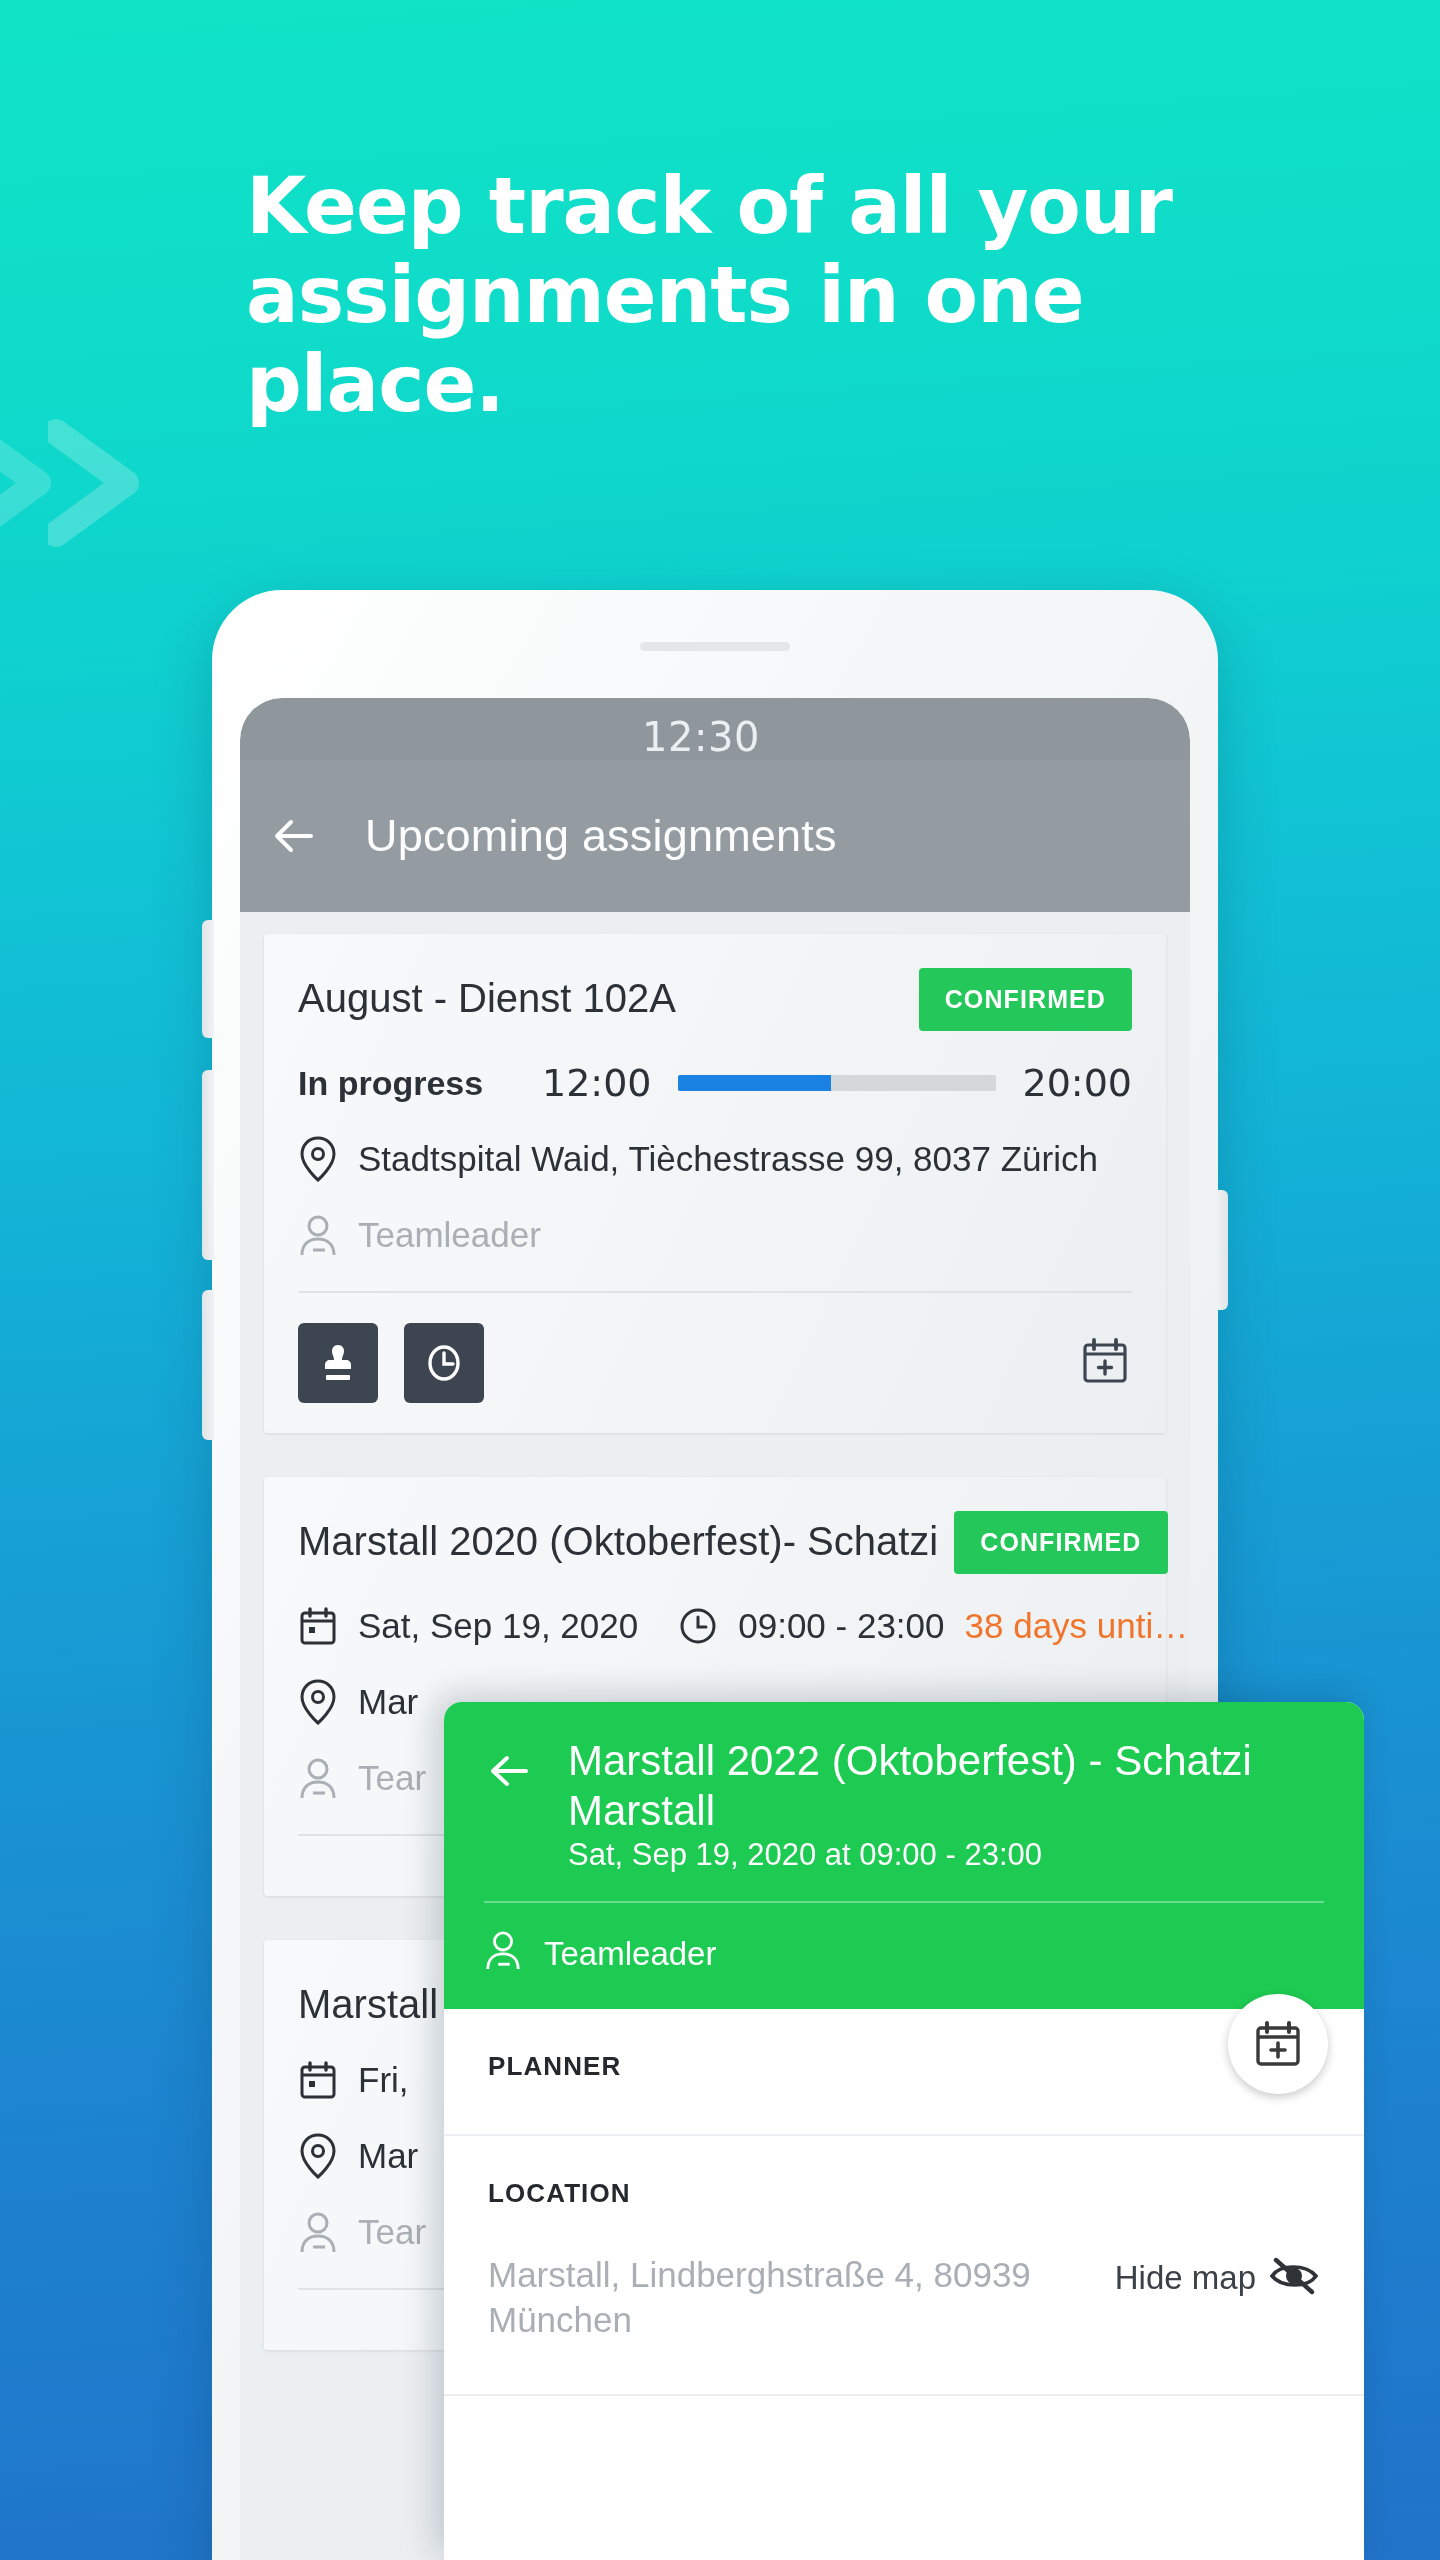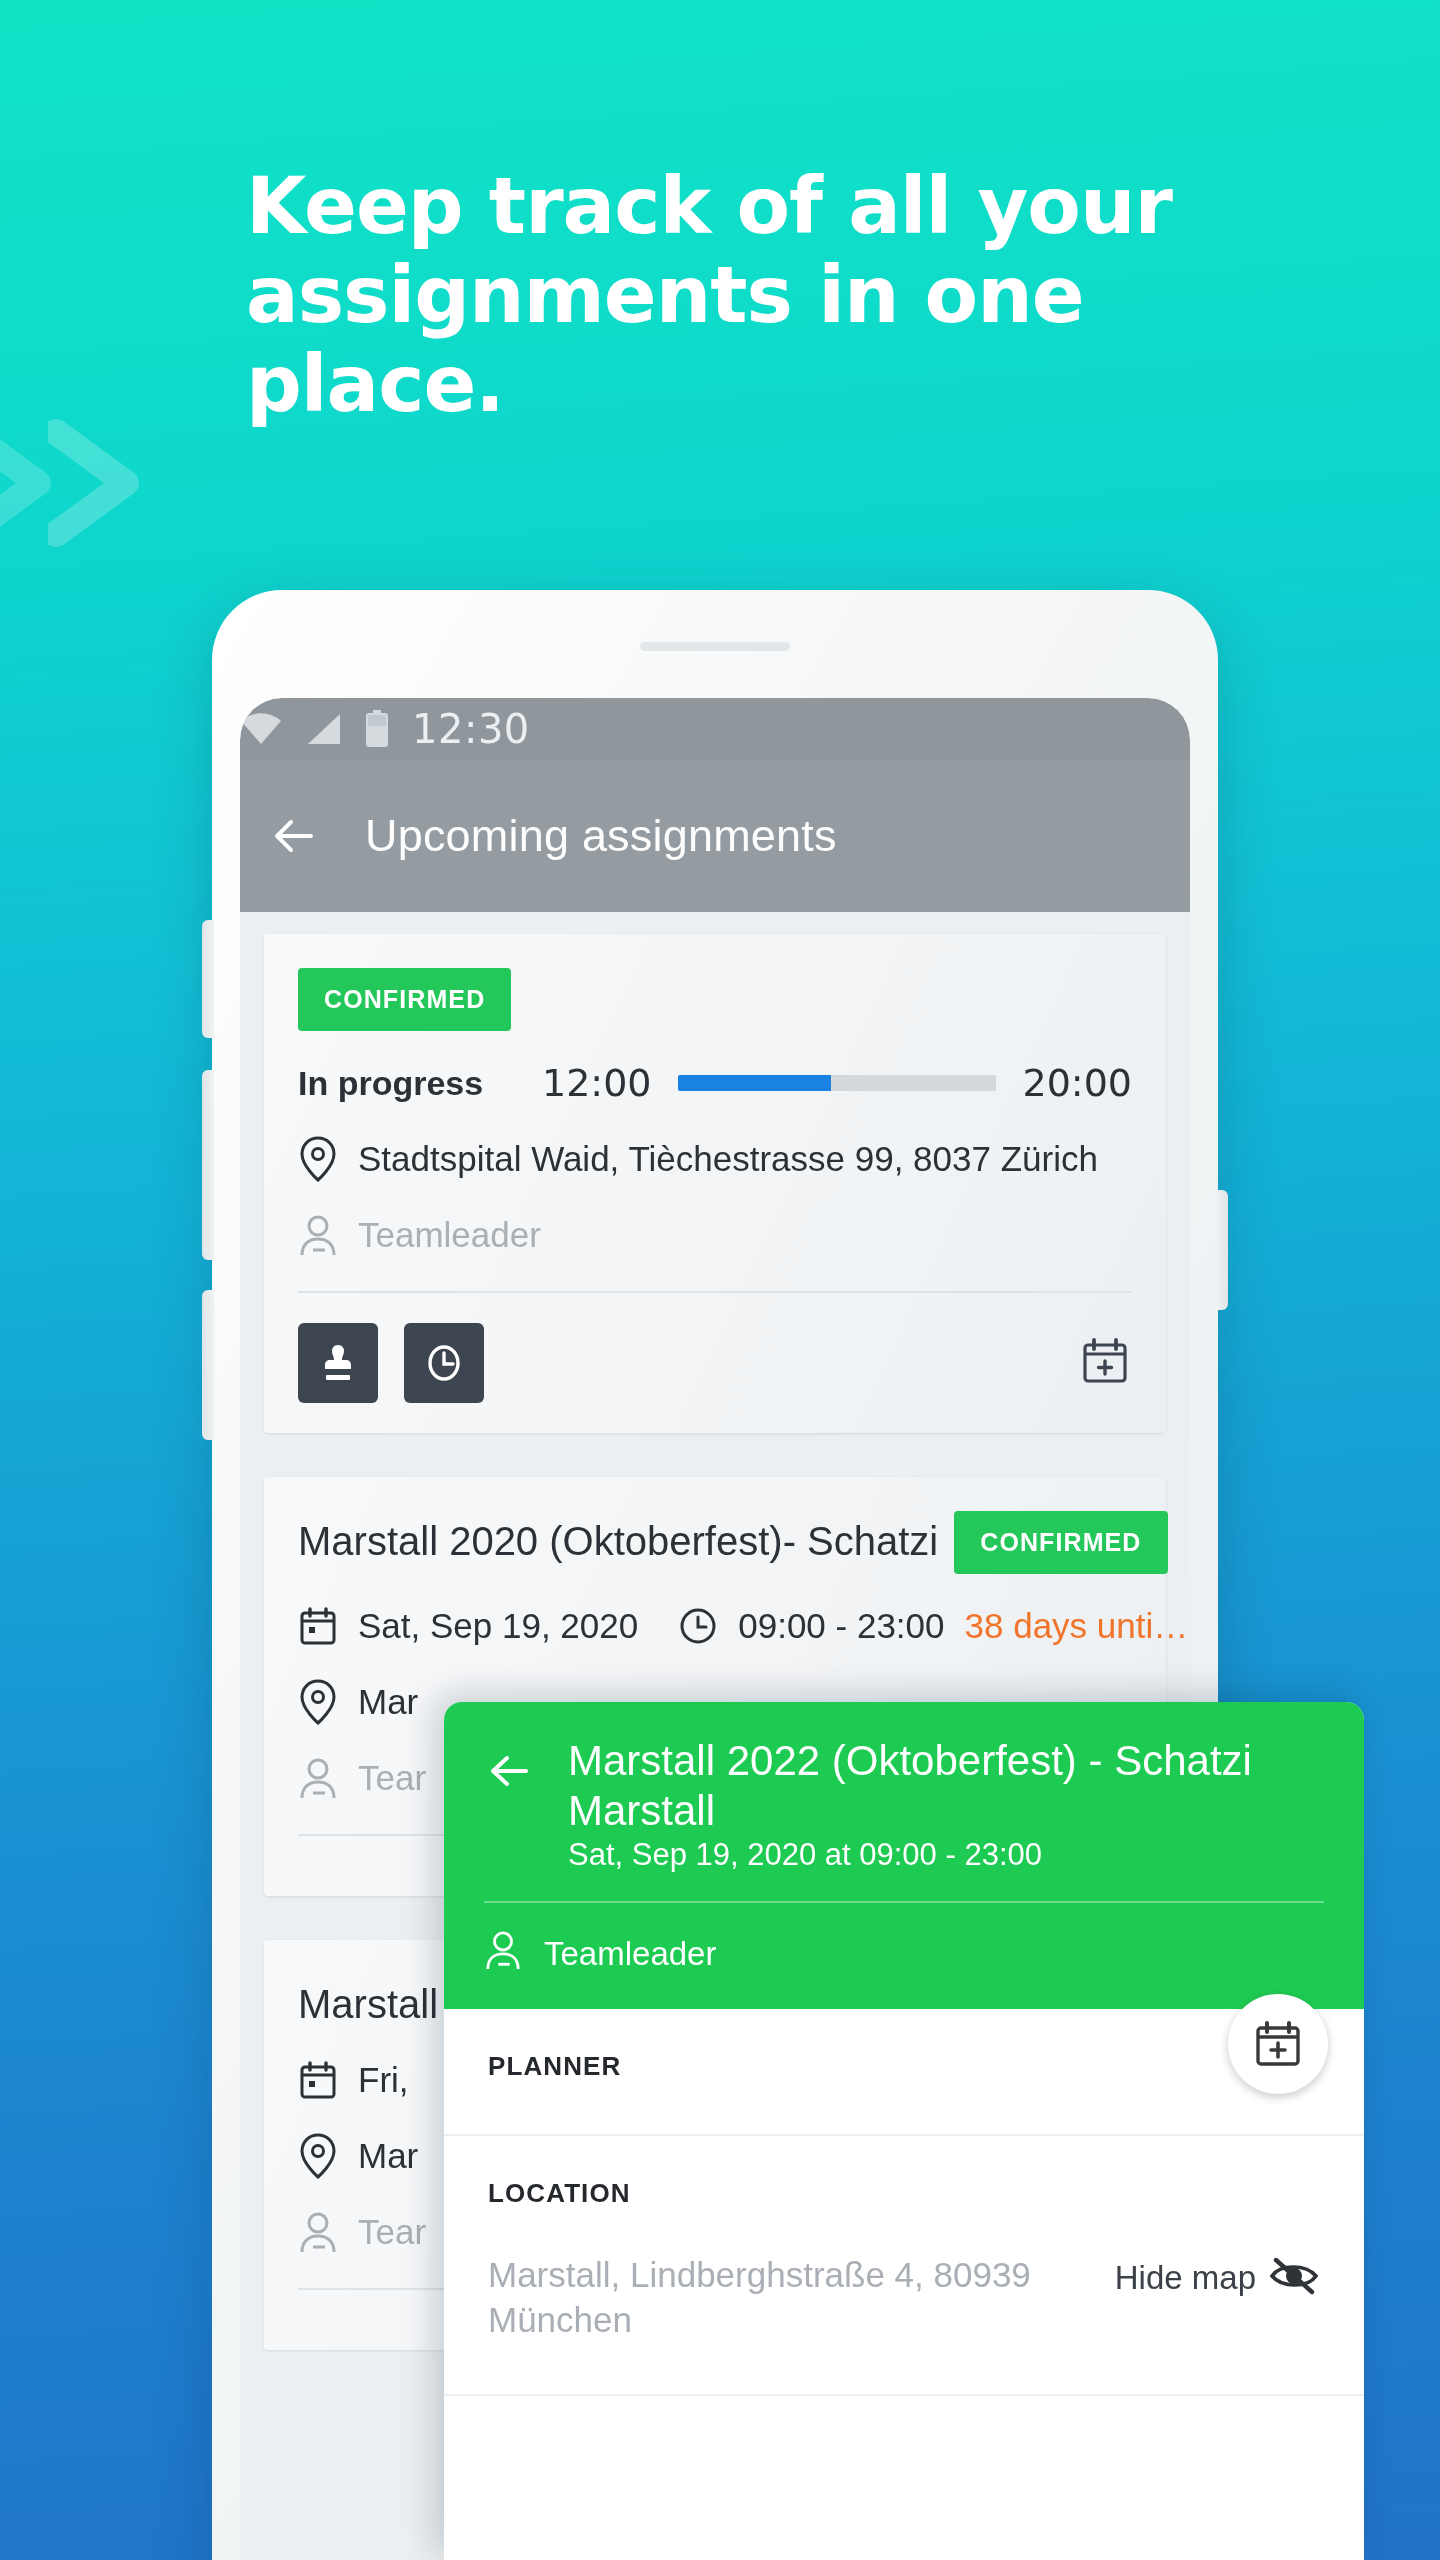--- a/index.html
+++ b/index.html
@@ -47,22 +47,23 @@
   
   .screen{
     position:absolute;left:28px;top:108px;width:950px;height:1892px;
     overflow:hidden;background:#eceff1;
     border-radius:42px 42px 0 0;
   }
 
   
   .statusbar{
     height:62px;background:#8f979d;display:flex;align-items:center;
-    padding-right:28px;gap:22px;
+    justify-content:flex-end;padding-right:28px;gap:22px;
     border-radius:42px 42px 0 0;
+    flex-direction:column;
   }
   .statusbar .clock{
     color:#eceff1;font-size:40px;font-weight:400;letter-spacing:.5px;
     font-family:"DejaVu Sans", sans-serif;
   }
   .si{opacity:.88;display:block;}
 
   
   .appbar{
     height:152px;background:#949ca2;display:flex;align-items:center;
@@ -200,20 +201,21 @@
             <path d="M44 26 H10 M24 12 L10 26 L24 40" fill="none" stroke="#fdfdfd" stroke-width="4" stroke-linecap="round" stroke-linejoin="round"></path>
           </svg>
       </span>
       <span class="title">Upcoming assignments</span>
     </div>
 
     <div class="cardlist">
 
       <div class="card">
         <div class="card-head">
+          <div class="card-title">August - Dienst 102A</div>
           <div class="badge">CONFIRMED</div>
         </div>
         <div class="progress-row">
           <span class="lbl">In progress</span>
           <span class="t1">12:00</span>
           <span class="bar">
               <i id="p1" style="width: 48%;"></i>
             </span>
           <span class="t2">20:00</span>
         </div>

